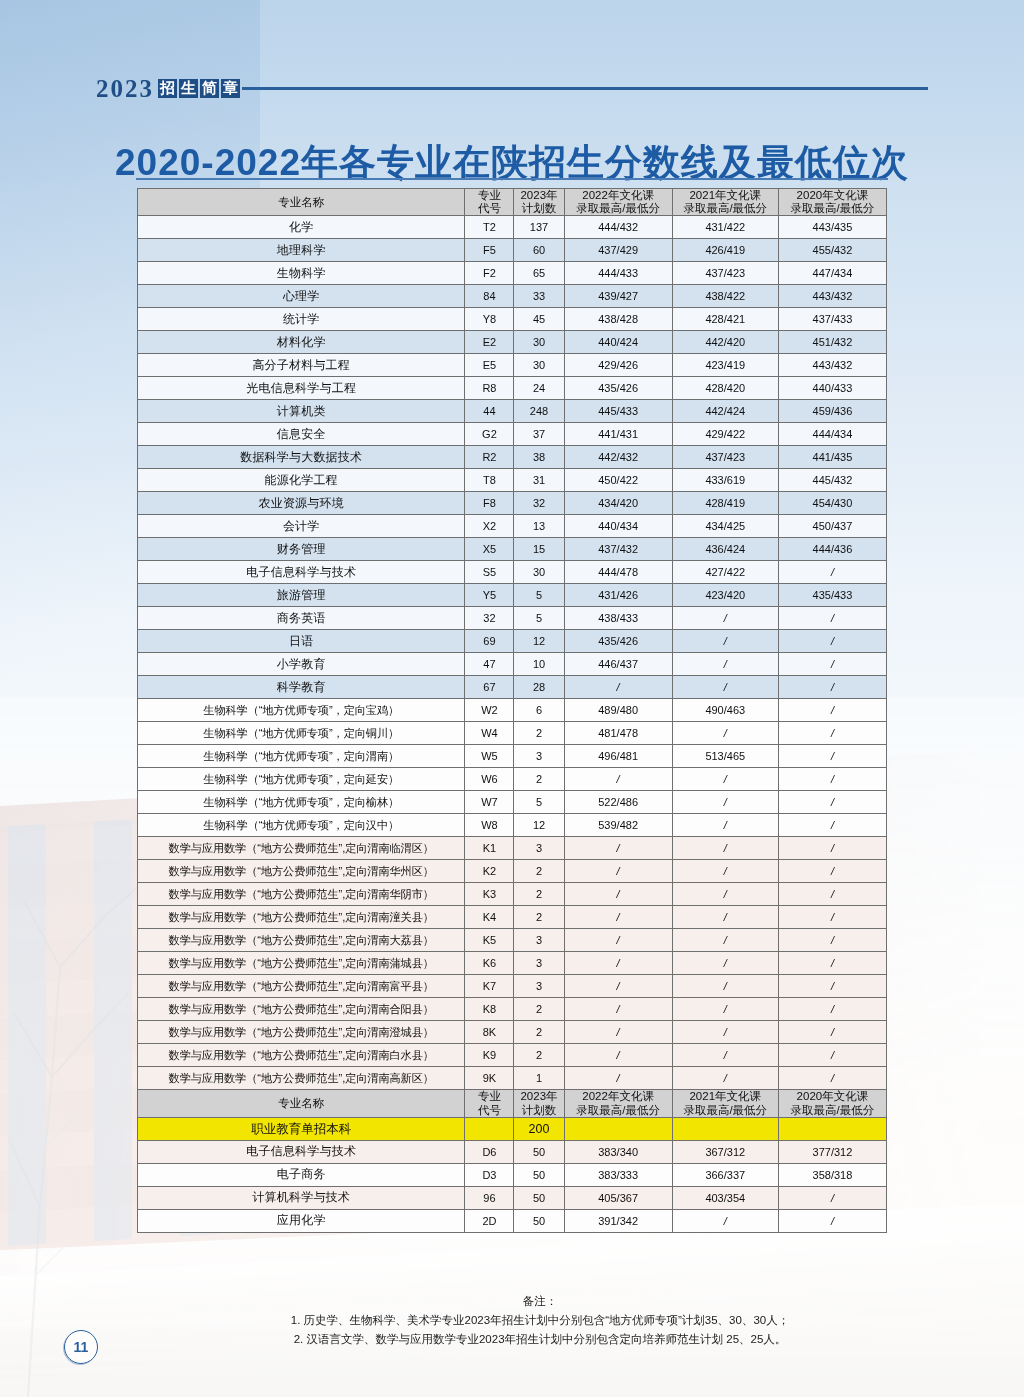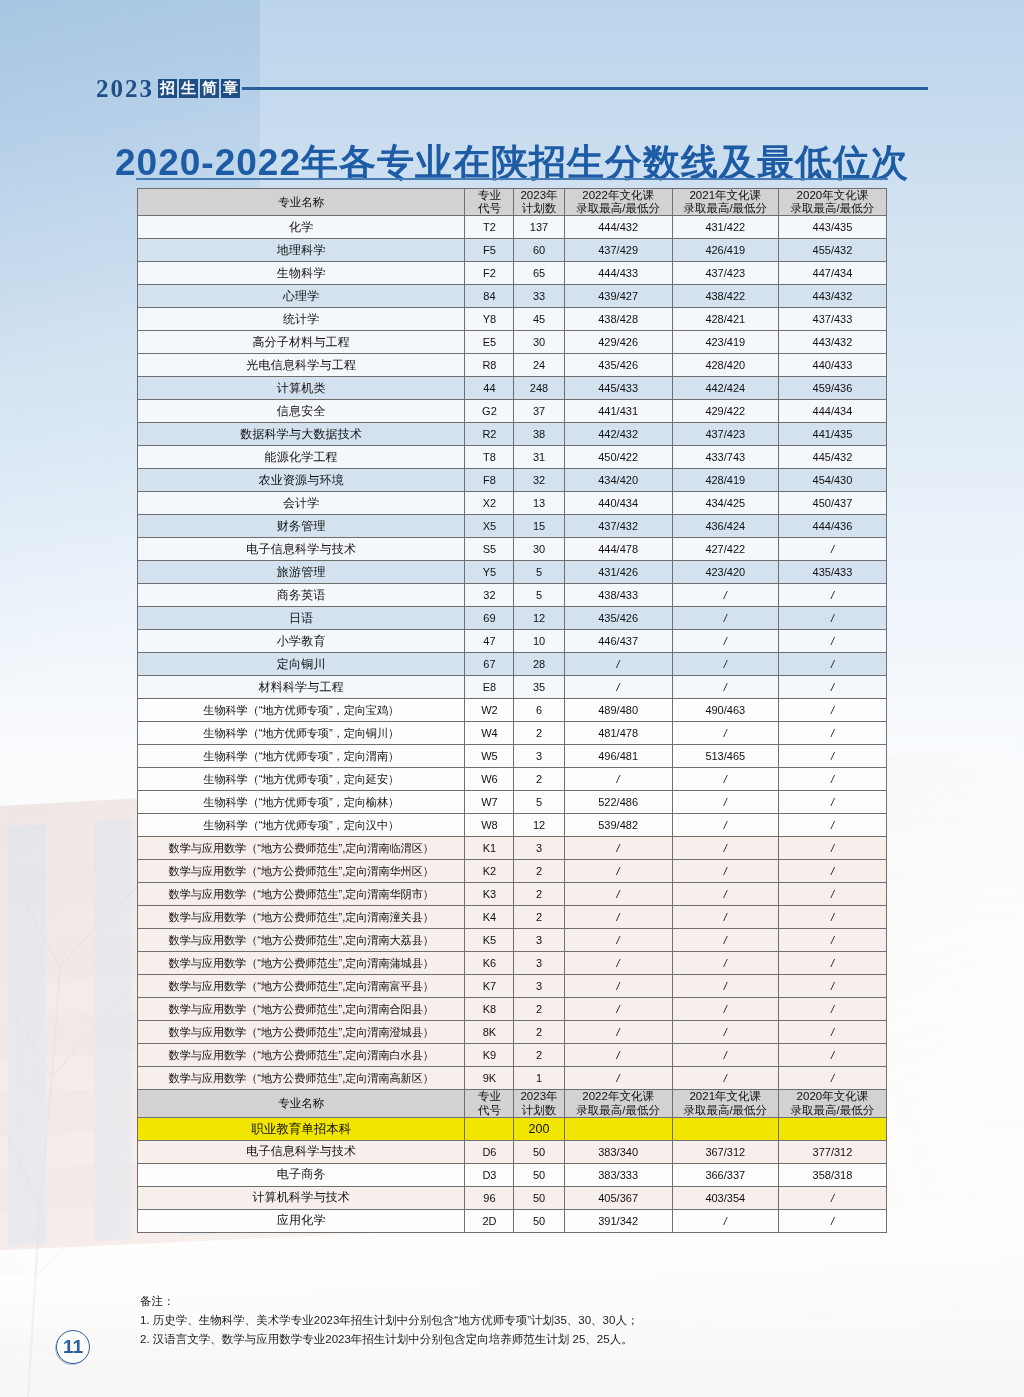--- a/index.html
+++ b/index.html
@@ -249,35 +249,36 @@
 
   
   #notes {
     position: absolute;
     left: 140px;
     top: 1292px;
     width: 800px;
     font-size: 11.5px;
     color: #1a1a1a;
     line-height: 1.65;
+    text-align: center;
   }
   #notes .note-line { white-space: nowrap; }
 
   
   #page-number {
     position: absolute;
-    left: 56px;
+    left: 64px;
     top: 1330px;
     width: 32px;
     height: 32px;
     border-radius: 50%;
     border: 1.5px solid #2a5f9e;
     background: rgba(255,255,255,.75);
     color: #2a5f9e;
-    font-size: 19px;
+    font-size: 14px;
     font-weight: 700;
     display: flex;
     align-items: center;
     justify-content: center;
     box-shadow: -1px 1px 0 rgba(42,95,158,.35);
   }
 </style>
 </head>
 <body>
 
@@ -392,20 +393,28 @@
           <td>443/432</td>
         </tr>
         <tr class="r-white">
           <td class="name">统计学</td>
           <td>Y8</td>
           <td>45</td>
           <td>438/428</td>
           <td>428/421</td>
           <td>437/433</td>
         </tr>
+        <tr class="r-blue">
+          <td class="name">材料化学</td>
+          <td>E2</td>
+          <td>30</td>
+          <td>440/424</td>
+          <td>442/420</td>
+          <td>451/432</td>
+        </tr>
         <tr class="r-white">
           <td class="name">高分子材料与工程</td>
           <td>E5</td>
           <td>30</td>
           <td>429/426</td>
           <td>423/419</td>
           <td>443/432</td>
         </tr>
         <tr class="r-white">
           <td class="name">光电信息科学与工程</td>
@@ -437,21 +446,21 @@
           <td>38</td>
           <td>442/432</td>
           <td>437/423</td>
           <td>441/435</td>
         </tr>
         <tr class="r-white">
           <td class="name">能源化学工程</td>
           <td>T8</td>
           <td>31</td>
           <td>450/422</td>
-          <td>433/743</td>
+          <td>433/619</td>
           <td>445/432</td>
         </tr>
         <tr class="r-blue">
           <td class="name">农业资源与环境</td>
           <td>F8</td>
           <td>32</td>
           <td>434/420</td>
           <td>428/419</td>
           <td>454/430</td>
         </tr>
@@ -505,31 +514,23 @@
         </tr>
         <tr class="r-white">
           <td class="name">小学教育</td>
           <td>47</td>
           <td>10</td>
           <td>446/437</td>
           <td class="slash">/</td>
           <td class="slash">/</td>
         </tr>
         <tr class="r-blue">
-          <td class="name">定向铜川</td>
+          <td class="name">科学教育</td>
           <td>67</td>
           <td>28</td>
-          <td class="slash">/</td>
-          <td class="slash">/</td>
-          <td class="slash">/</td>
-        </tr>
-        <tr class="r-white">
-          <td class="name">材料科学与工程</td>
-          <td>E8</td>
-          <td>35</td>
           <td class="slash">/</td>
           <td class="slash">/</td>
           <td class="slash">/</td>
         </tr>
         <tr class="r-plain">
           <td class="name long">生物科学（“地方优师专项”，定向宝鸡）</td>
           <td>W2</td>
           <td>6</td>
           <td>489/480</td>
           <td>490/463</td>

